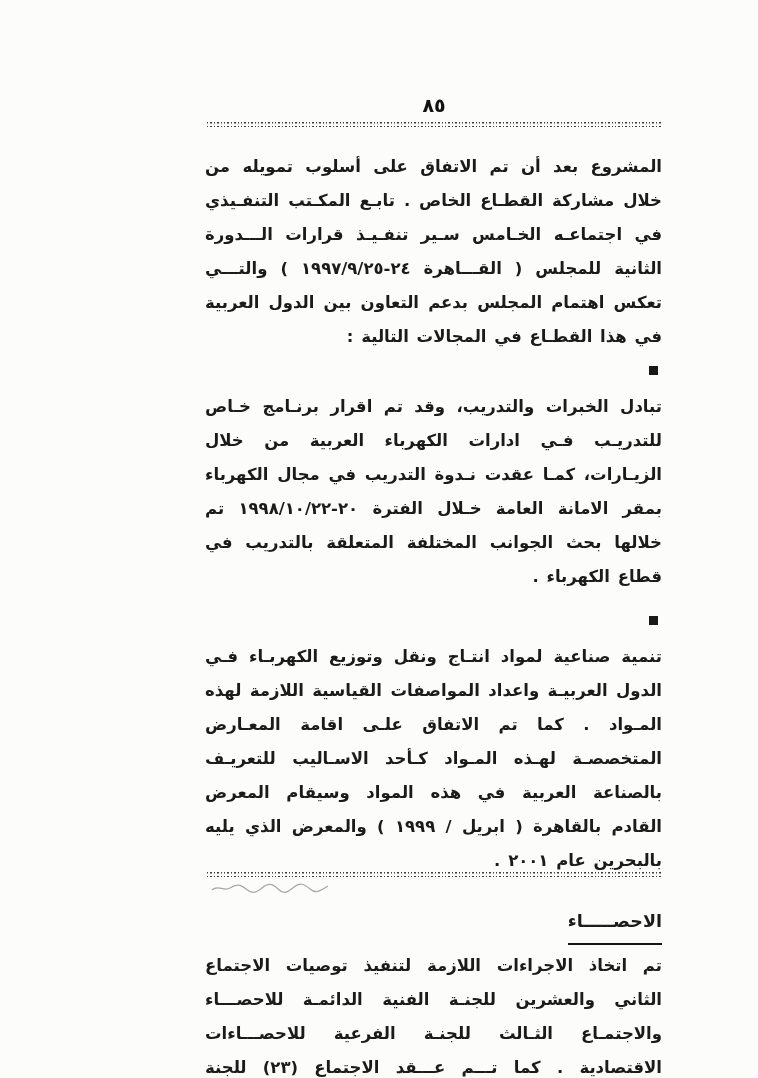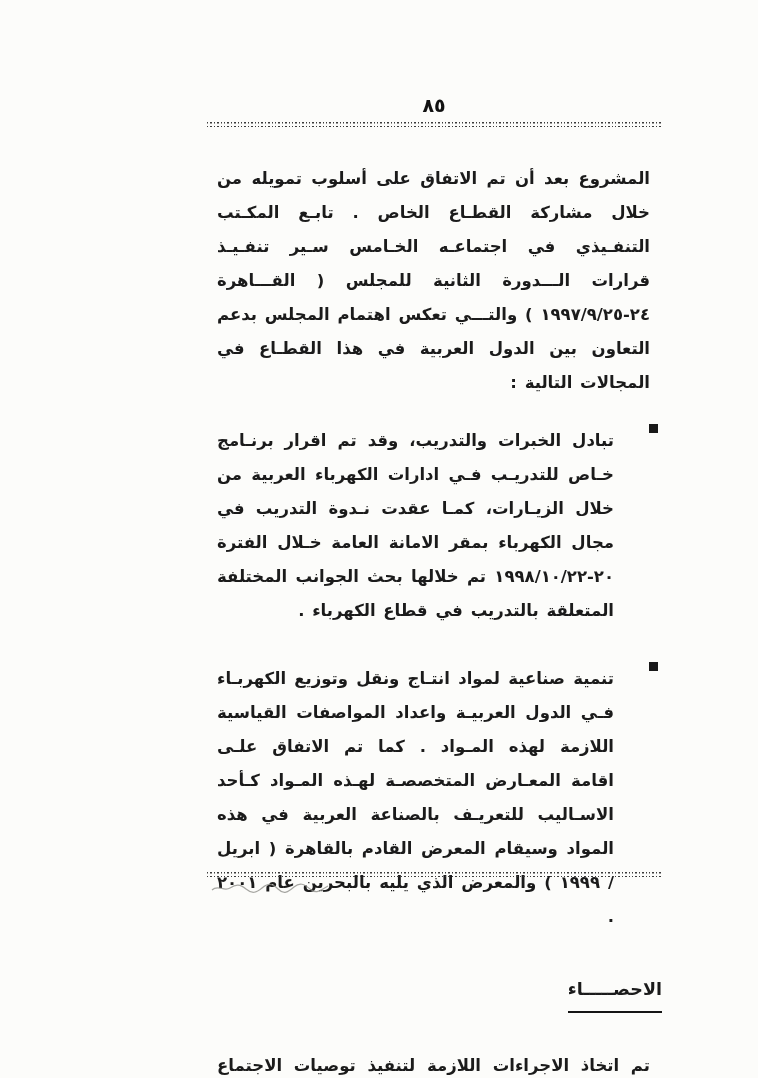--- a/index.html
+++ b/index.html
@@ -23,33 +23,33 @@
       repeating-linear-gradient(90deg,#3a3a3a 0 1.4px,transparent 1.4px 3.4px) bottom/100% 1.5px no-repeat;
   }
   .rule-top{top:122px;}
   .rule-bottom{top:872px;}
   .content{
     position:absolute;top:150px;right:96px;left:95px;
     direction:rtl;
     font-size:16.5px;font-weight:700;line-height:34px;
     text-align:justify;word-spacing:2px;
   }
-  .content p{margin:12px;}
+  .content p{margin:0;}
   .intro{margin-bottom:10px;}
-  .bullet-row{display:flex;margin-bottom:10px;}
+  .bullet-row{display:flex;flex-direction:column;margin-bottom:10px;}
   .bullet-col{flex:0 0 36px;position:relative;}
   .bullet-square{
     position:absolute;top:12px;right:4px;
     width:9px;height:9px;background:#191919;
     box-shadow:inset 0 0 0 1.5px #191919;
   }
   .bullet-text{flex:1 1 auto;}
   .section-heading{
     display:inline-block;
-    margin:16px 0 24px 0;
+    margin:16px 0 4px 0;
     font-size:17.5px;font-weight:700;
     padding-bottom:5px;
     border-bottom:2px solid #151515;
   }
   .numbered-row{display:flex;flex-direction:row;}
   .item-number{flex:0 0 44px;white-space:nowrap;}
   .item-text{flex:1 1 auto;}
   .scribble{
     position:absolute;top:880px;left:100px;
     opacity:.75;

